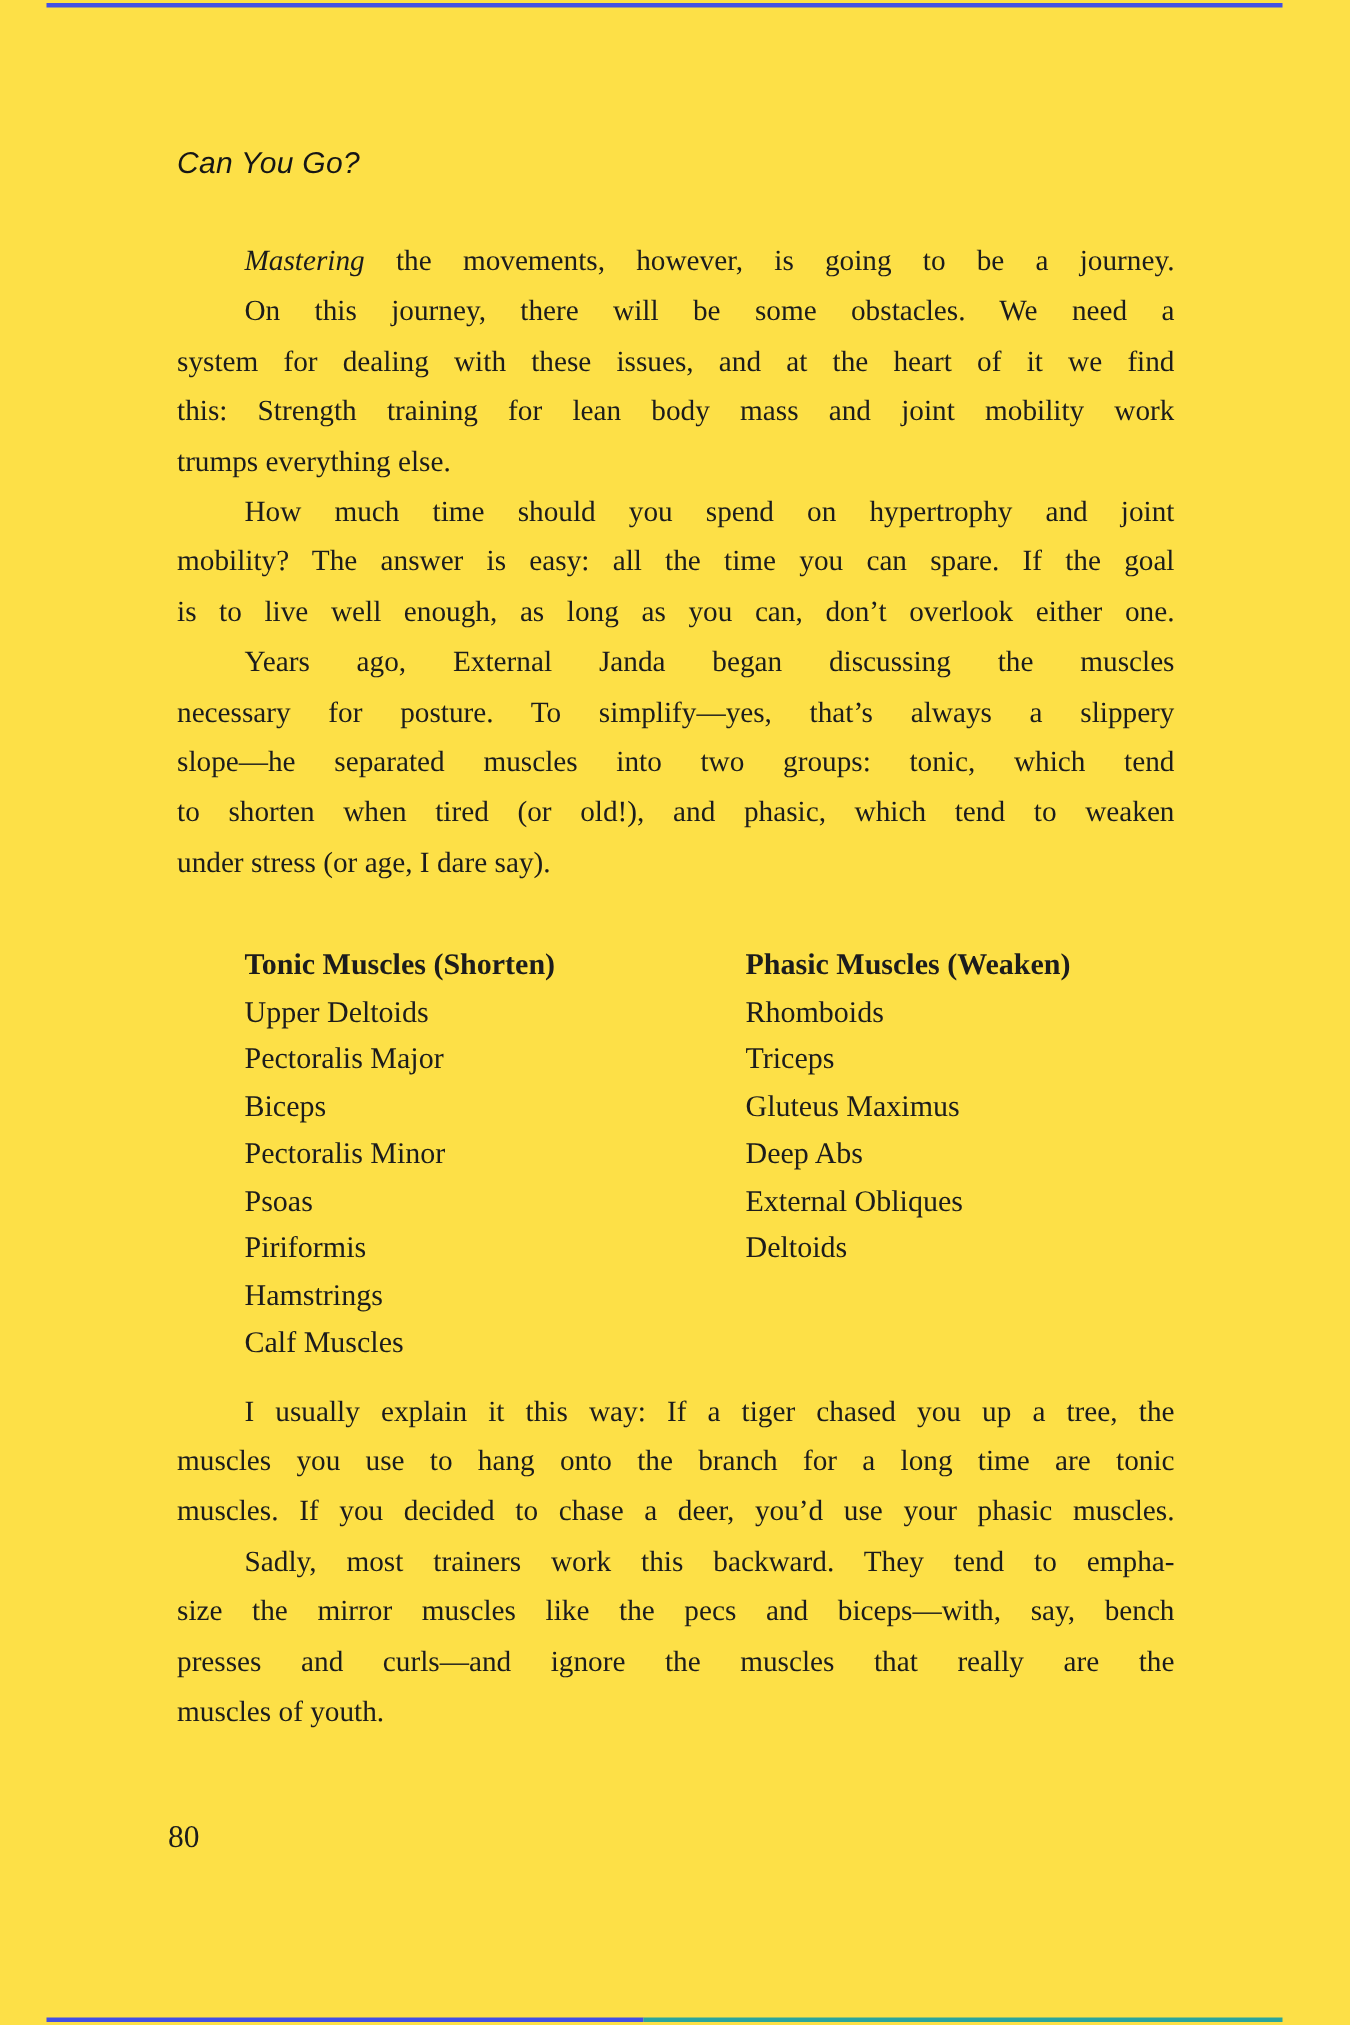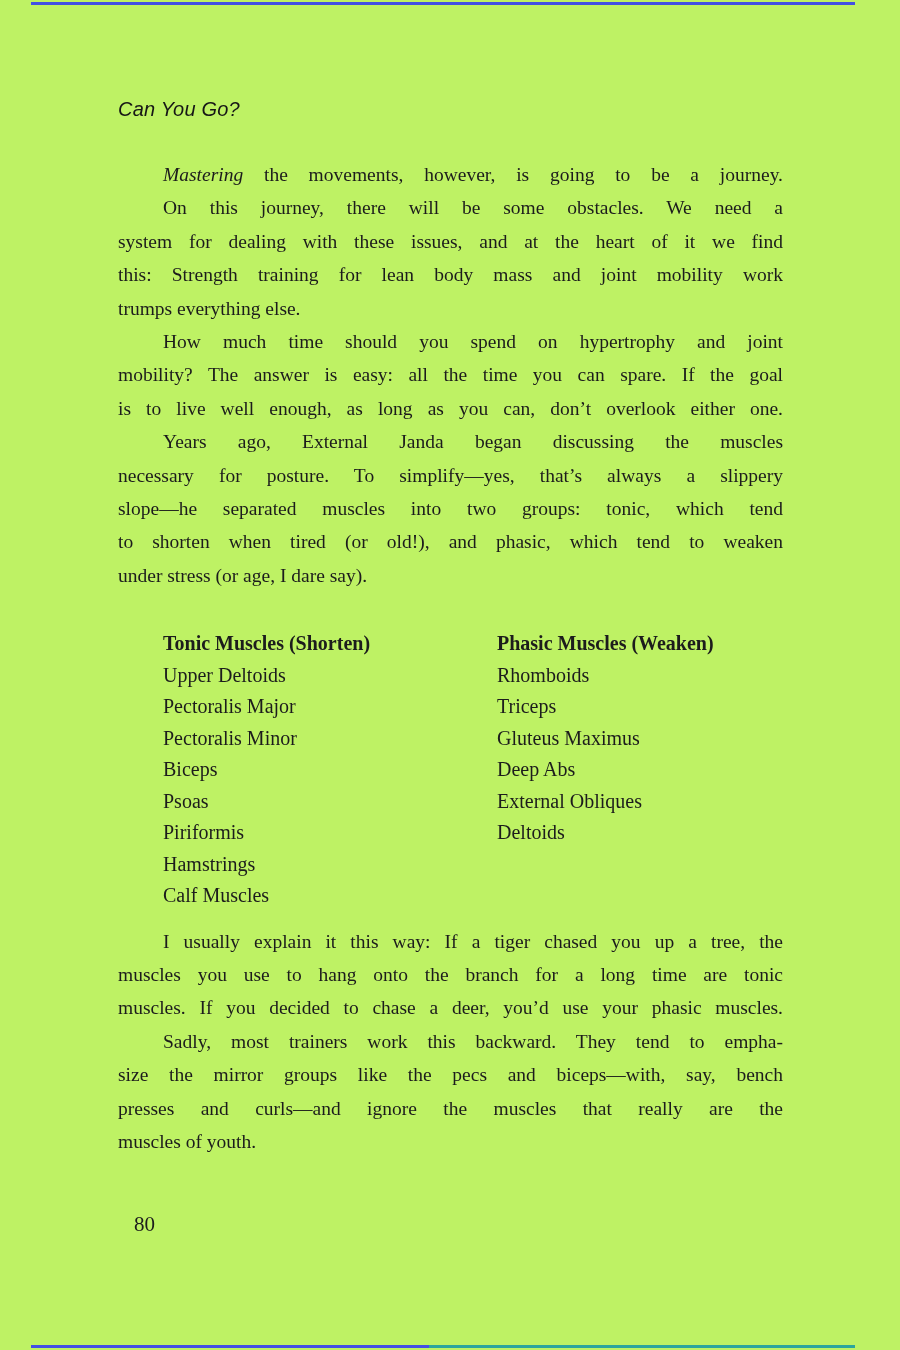--- a/index.html
+++ b/index.html
@@ -1,21 +1,21 @@
 <!DOCTYPE html>
 <html><head>
 <meta charset="utf-8">
 <style>
   * { box-sizing: border-box; }
   html, body { margin: 0; padding: 0; background: #ffffff; }
   .page {
     position: relative;
     width: 900px;
     height: 1350px;
-    background: #bef264;
+    background: #fde047;
     font-family: "Liberation Serif", serif;
     color: #1c1c1c;
     overflow: hidden;
   }
   .edge-bar { position: absolute; height: 3px; }
   .edge-bar.top { left: 31px; top: 2px; width: 824px; }
   .edge-bar.bottom-left { left: 31px; bottom: 2px; width: 398px; }
   .edge-bar.bottom-right { left: 429px; bottom: 2px; width: 426px; }
   .running-header {
     position: absolute;
@@ -51,21 +51,21 @@
     margin-bottom: 13px;
     font-size: 20px;
     line-height: 31.5px;
     justify-content: space-between;
   }
   .muscle-col.left { margin-left: 45px; width: 334px; }
   .muscle-col.right { flex: 1; }
   .col-header { font-weight: bold; }
   .page-number {
     position: absolute;
-    left: 134px;
+    left: 112px;
     top: 1213px;
     font-size: 21px;
     line-height: 1.1;
   }
 </style>
 </head>
 <body>
 
 <div class="page">
 
@@ -97,22 +97,22 @@
           <div class="line">to shorten when tired (or old!), and phasic, which tend to weaken</div>
           <div class="line last">under stress (or age, I dare say).</div>
         </div>
       </div>
 
     <div class="muscle-table">
       <div class="muscle-col left">
           <div class="col-header">Tonic Muscles (Shorten)</div>
           <div class="muscle-item">Upper Deltoids</div>
           <div class="muscle-item">Pectoralis Major</div>
+          <div class="muscle-item">Biceps</div>
           <div class="muscle-item">Pectoralis Minor</div>
-          <div class="muscle-item">Biceps</div>
           <div class="muscle-item">Psoas</div>
           <div class="muscle-item">Piriformis</div>
           <div class="muscle-item">Hamstrings</div>
           <div class="muscle-item">Calf Muscles</div>
         </div>
       <div class="muscle-col right">
           <div class="col-header">Phasic Muscles (Weaken)</div>
           <div class="muscle-item">Rhomboids</div>
           <div class="muscle-item">Triceps</div>
           <div class="muscle-item">Gluteus Maximus</div>
@@ -123,21 +123,21 @@
     </div>
 
     <div>
         <div class="para">
           <div class="line first">I usually explain it this way: If a tiger chased you up a tree, the</div>
           <div class="line">muscles you use to hang onto the branch for a long time are tonic</div>
           <div class="line">muscles. If you decided to chase a deer, you’d use your phasic muscles.</div>
         </div>
         <div class="para">
           <div class="line first">Sadly, most trainers work this backward. They tend to empha-</div>
-          <div class="line">size the mirror groups like the pecs and biceps—with, say, bench</div>
+          <div class="line">size the mirror muscles like the pecs and biceps—with, say, bench</div>
           <div class="line">presses and curls—and ignore the muscles that really are the</div>
           <div class="line last">muscles of youth.</div>
         </div>
       </div>
 
   </div>
 
   <div class="page-number">80</div>
 
   <div class="edge-bar bottom-left" style="background: rgb(66, 80, 228);"></div>

